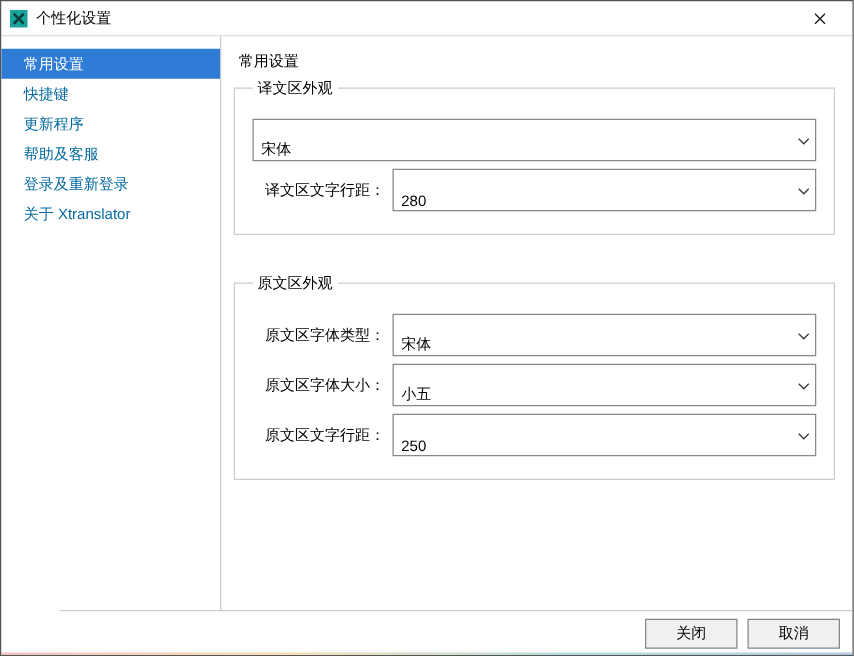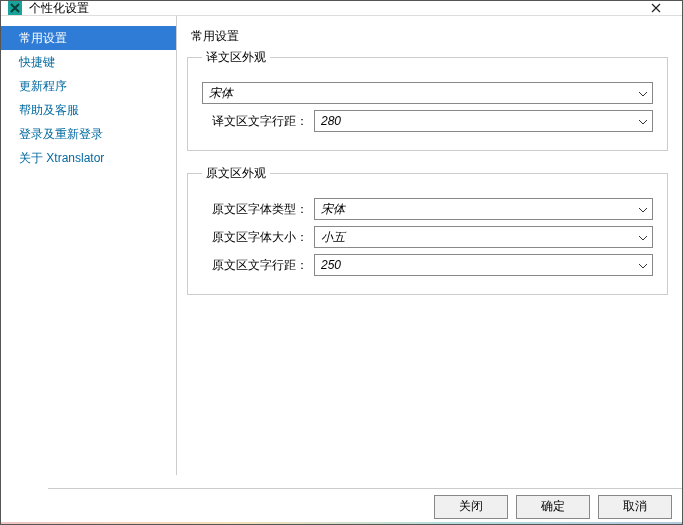--- a/index.html
+++ b/index.html
@@ -7,21 +7,21 @@
     font-family: "Microsoft YaHei", "SimSun", sans-serif;
     font-size: 12px;
     background: #fff;
     width: 683px;
     height: 525px;
     overflow: hidden;
     border: 1px solid #555;
     position: relative;
   }
   .titlebar {
-    height: 15px;
+    height: 28px;
     display: flex;
     align-items: center;
     padding: 0 6px;
     border-bottom: 1px solid #ddd;
   }
   .app-icon {
     width: 16px; height: 16px;
     display: inline-flex; align-items: center; justify-content: center;
     margin-right: 6px;
   }
@@ -59,47 +59,46 @@
     padding: 12px 14px 12px 10px;
     overflow: auto;
   }
   .section-title {
     margin-bottom: 4px;
     margin-left: 4px;
   }
   fieldset.groupbox {
     border: 1px solid #ccc;
     padding: 10px 14px 12px 14px;
-    margin-bottom: 14px;
+    margin-bottom: 30px;
   }
   fieldset.groupbox legend {
     padding: 0 4px;
     font-size: 12px;
   }
   .form-row {
     display: flex;
     align-items: center;
     margin: 6px 0;
   }
   .form-label {
     width: 112px;
     text-align: right;
     padding-right: 6px;
   }
   .form-select {
     flex: 1;
-    height: 22px;
+    height: 34px;
     border: 1px solid #888;
     background: #fff;
     padding: 0 20px 0 6px;
     position: relative;
     display: flex;
-    align-items: center;
-    cursor: default;
-    font-style: italic;
+    align-items: flex-end;
+    cursor: default;
   }
   .form-select .chev {
     position: absolute;
     right: 4px;
     top: 50%;
     transform: translateY(-50%);
     pointer-events: none;
   }
   .footer {
     position: absolute;
@@ -242,20 +241,17 @@
       </div>
     </fieldset>
   </div>
 </div>
 
 <div class="footer">
   <div class="btn">
     <span>关闭</span>
   </div>
   <div class="btn">
-    <span>确定</span>
-  </div>
-  <div class="btn">
     <span>取消</span>
   </div>
 </div>
 
 <div class="bottom-edge"></div>
 
 </body></html>

